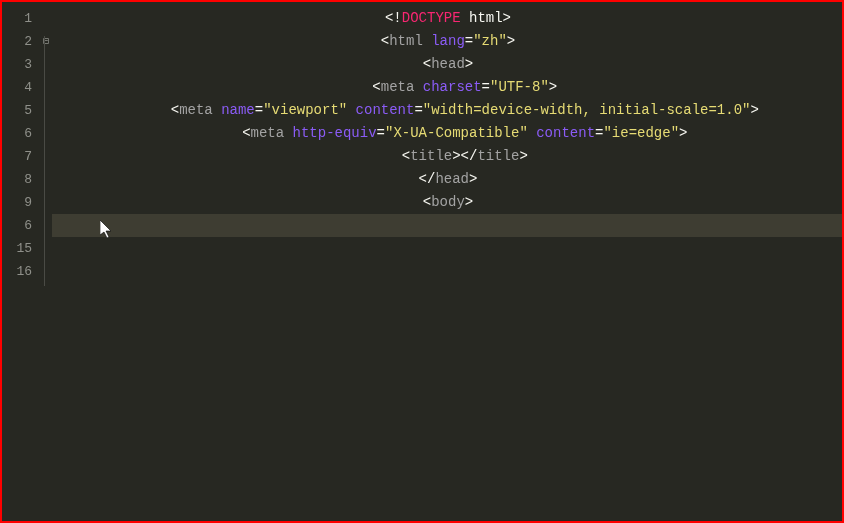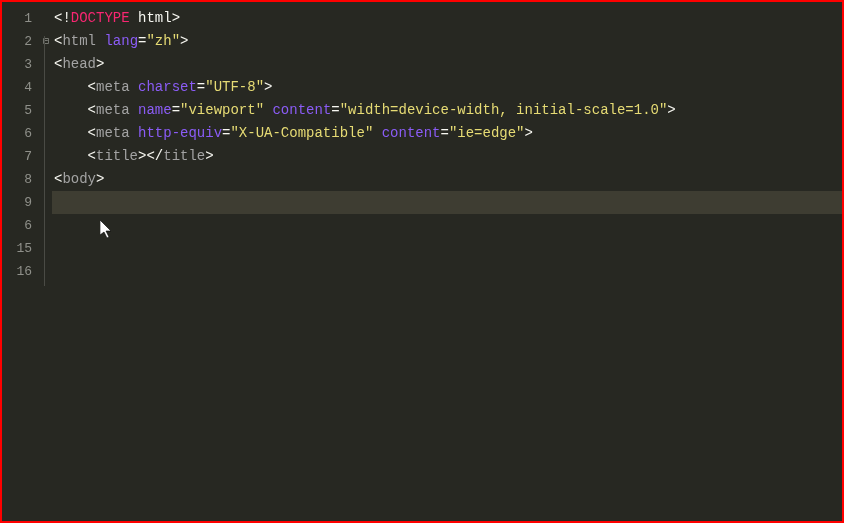--- a/index.html
+++ b/index.html
@@ -52,20 +52,21 @@
   .fold-line {
     position: absolute;
     left: 4px;
     width: 1px;
     background: #4a4b45;
   }
   .code-lines {
     flex: 1;
     padding-top: 5px;
     position: relative;
+    text-align: center;
   }
   .code-line {
     height: 23px;
     line-height: 23px;
     white-space: pre;
     color: #f8f8f2;
     padding-left: 2px;
   }
   .code-line.current {
     background: #3e3d32;
@@ -119,20 +120,21 @@
         <div class="fold-marker"></div>
       </div>
     <div class="code-lines" id="code-lines">
       <div class="code-line"><span class="punct">&lt;!</span><span class="doctype">DOCTYPE</span><span class="punct"> html&gt;</span></div>
         <div class="code-line"><span class="punct">&lt;</span><span class="tag">html</span><span class="punct"> </span><span class="attr-name">lang</span><span class="punct">=</span><span class="attr-value">"zh"</span><span class="punct">&gt;</span></div>
         <div class="code-line"><span class="punct">&lt;</span><span class="tag">head</span><span class="punct">&gt;</span></div>
         <div class="code-line"><span class="punct">    &lt;</span><span class="tag">meta</span><span class="punct"> </span><span class="attr-name">charset</span><span class="punct">=</span><span class="attr-value">"UTF-8"</span><span class="punct">&gt;</span></div>
         <div class="code-line"><span class="punct">    &lt;</span><span class="tag">meta</span><span class="punct"> </span><span class="attr-name">name</span><span class="punct">=</span><span class="attr-value">"viewport"</span><span class="punct"> </span><span class="attr-name">content</span><span class="punct">=</span><span class="attr-value">"width=device-width, initial-scale=1.0"</span><span class="punct">&gt;</span></div>
         <div class="code-line"><span class="punct">    &lt;</span><span class="tag">meta</span><span class="punct"> </span><span class="attr-name">http-equiv</span><span class="punct">=</span><span class="attr-value">"X-UA-Compatible"</span><span class="punct"> </span><span class="attr-name">content</span><span class="punct">=</span><span class="attr-value">"ie=edge"</span><span class="punct">&gt;</span></div>
         <div class="code-line"><span class="punct">    &lt;</span><span class="tag">title</span><span class="punct">&gt;&lt;/</span><span class="tag">title</span><span class="punct">&gt;</span></div>
+        <div class="code-line"><span class="punct">&lt;/</span><span class="tag">head</span><span class="punct">&gt;</span></div>
         <div class="code-line"><span class="punct">&lt;</span><span class="tag">body</span><span class="punct">&gt;</span></div>
         <div class="code-line current"><span class="punct">    </span></div>
         <div class="cursor-img" id="cursor" style="left: 48px; top: 218px;">
         <svg width="14" height="20" viewBox="0 0 14 20">
           <path d="M0,0 L0,15 L4,12 L7,18 L9,17 L6,11 L11,11 Z" fill="#ffffff" stroke="#000" stroke-width="0.6"></path>
         </svg>
       </div>
     </div>
   </div>
 </div>

